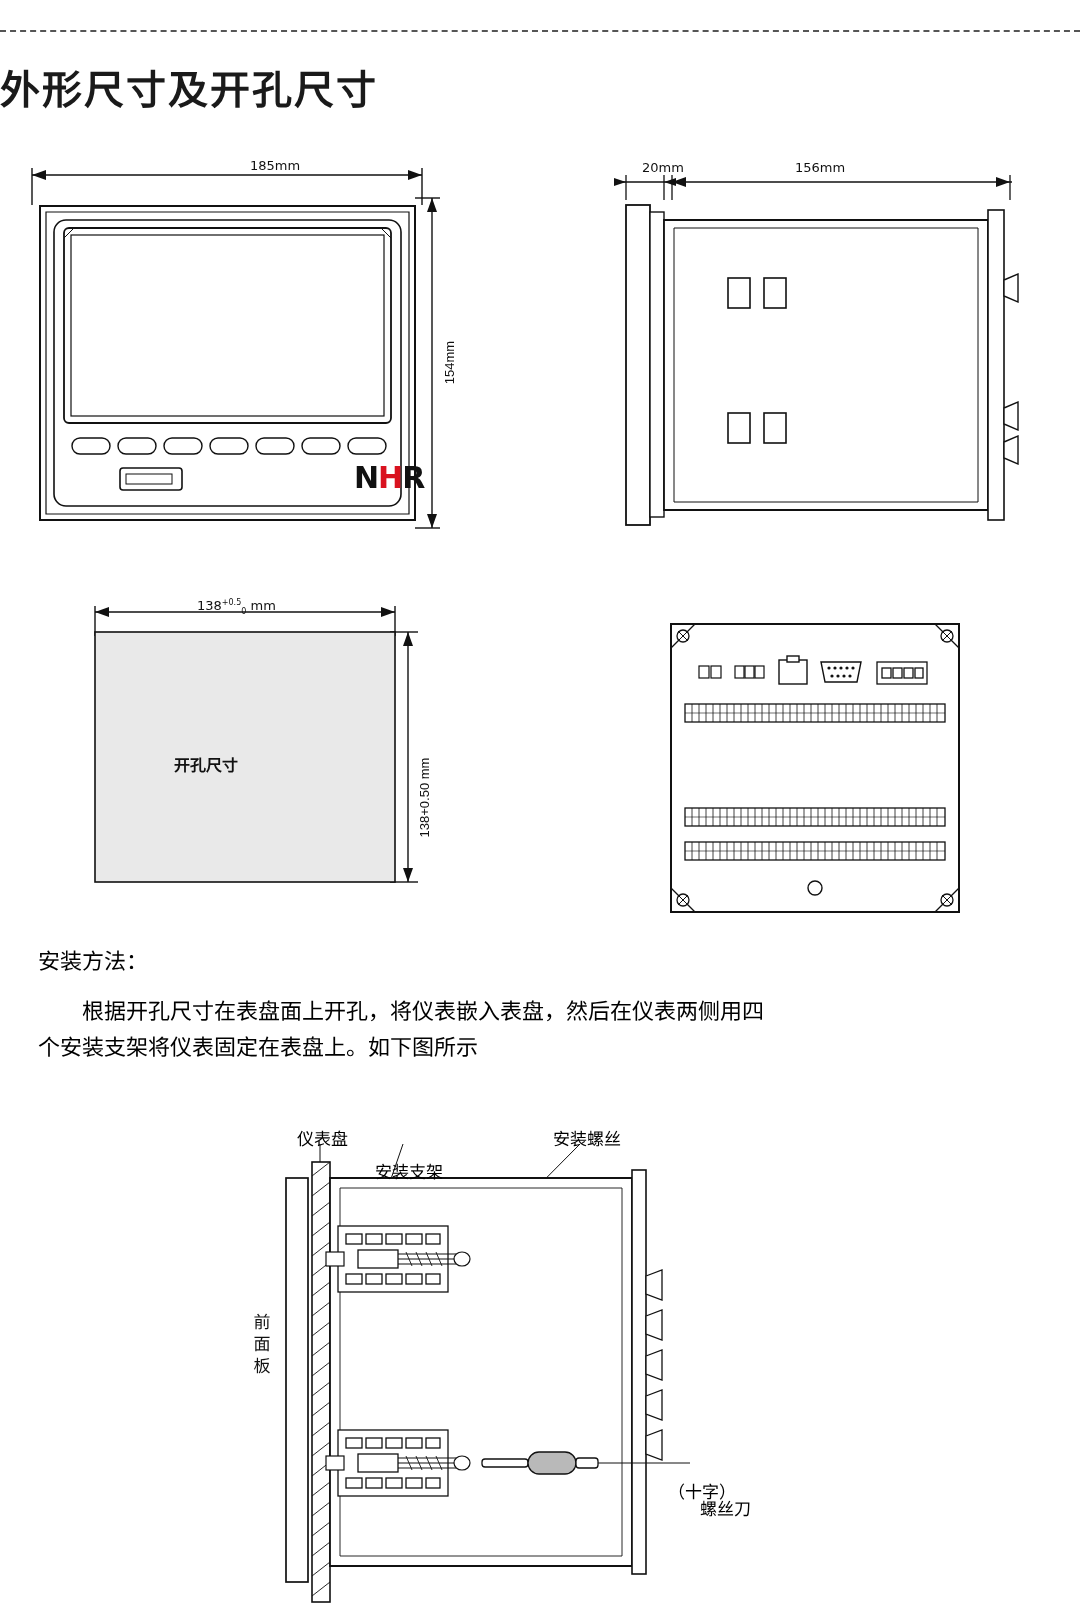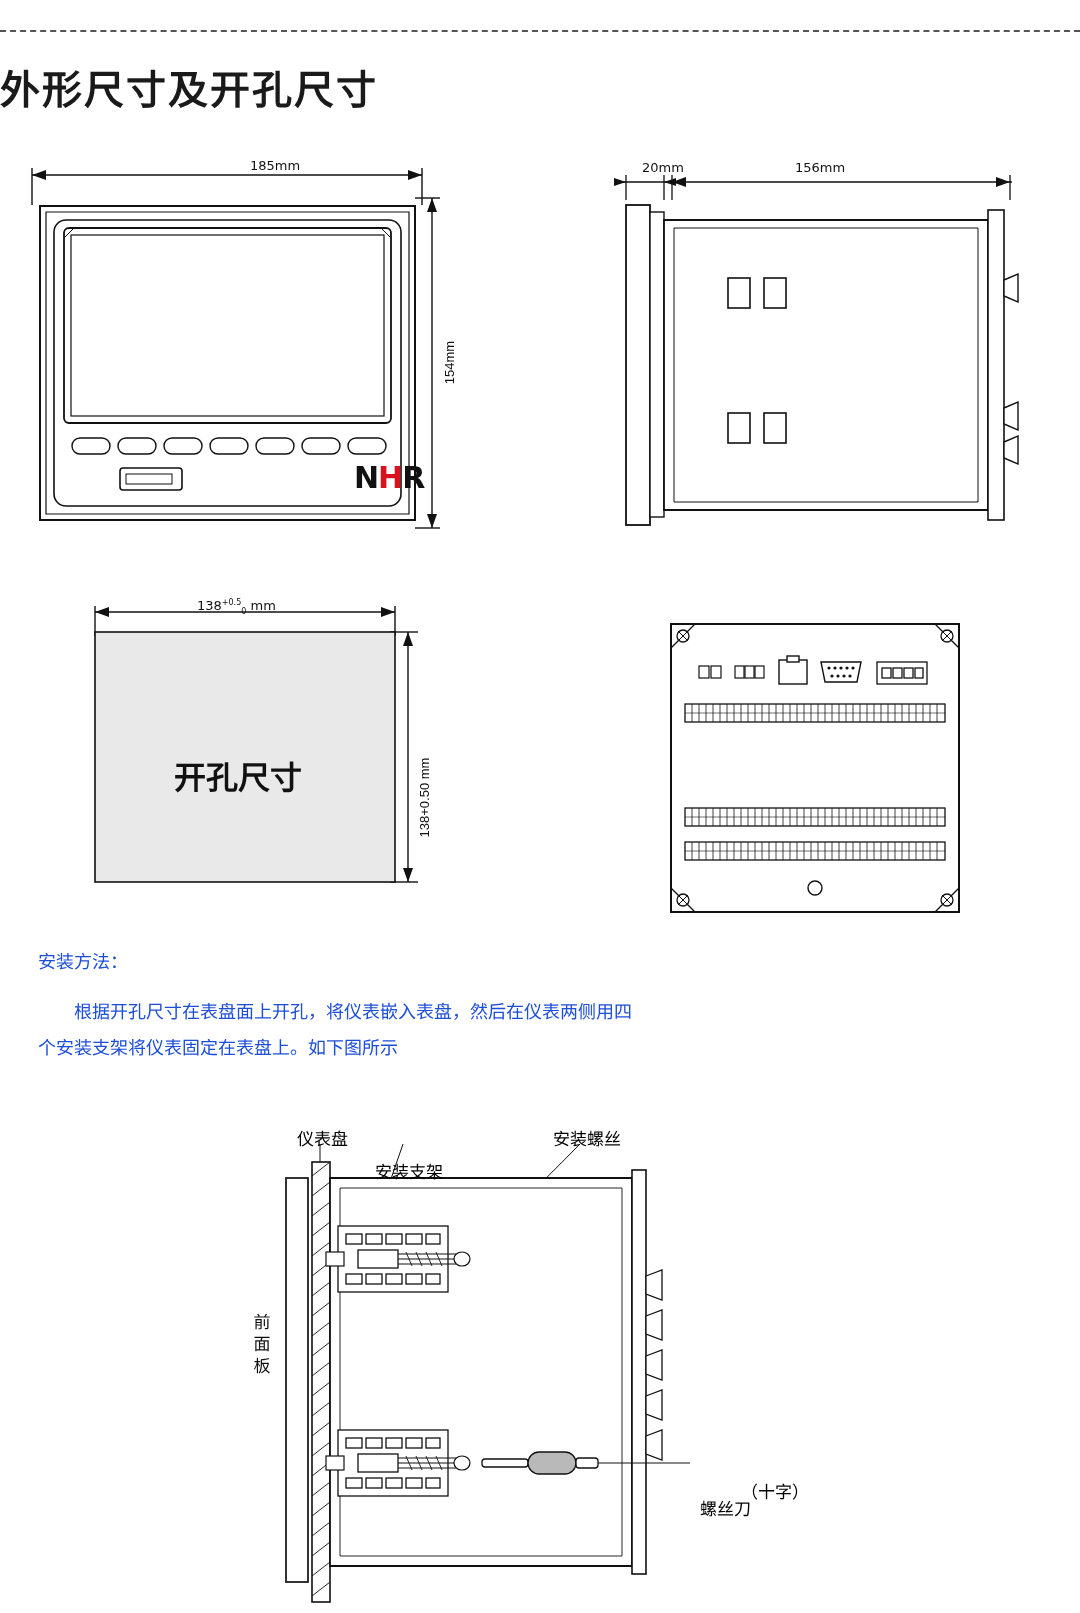--- a/index.html
+++ b/index.html
@@ -23,34 +23,34 @@
     font-family:"DejaVu Sans","Liberation Sans",sans-serif;
   }
   .dim-label .sup{font-size:8px;vertical-align:super;line-height:0;}
   .dim-label .sub{font-size:8px;vertical-align:sub;line-height:0;}
   .vlabel{
     position:absolute;font-size:13px;color:#111;white-space:nowrap;
     transform-origin:center center;
   }
   svg{position:absolute;overflow:visible;}
   .body-text{
-    position:absolute;font-size:18px;line-height:34px;color:#1d4ed8;
+    position:absolute;font-size:22px;line-height:34px;color:#000000;
     font-family:"DejaVu Serif","Liberation Serif",serif;
   }
   .cn-label{
     position:absolute;font-size:17px;color:#000000;white-space:nowrap;
     font-family:"DejaVu Sans","Liberation Sans",sans-serif;
   }
   .cn-label-v{
     position:absolute;font-size:17px;color:#111;width:20px;
     text-align:center;line-height:22px;
     font-family:"DejaVu Sans","Liberation Sans",sans-serif;
   }
   .hole-text{
-    position:absolute;font-size:32px;font-weight:bold;color:#111;
+    position:absolute;font-size:16px;font-weight:bold;color:#111;
     font-family:"DejaVu Serif","Liberation Serif",serif;
   }
   .nhr{
     position:absolute;font-size:30px;font-weight:bold;letter-spacing:-1px;
     font-family:"DejaVu Sans","Liberation Sans",sans-serif;
   }
   .nhr .n{color:#111;}
   .nhr .h{color:#d9121f;}
   .nhr .r{color:#111;}
 </style>
@@ -497,13 +497,13 @@
   <g stroke="#111" stroke-width="1" fill="none">
     <line x1="338" y1="363" x2="430" y2="363"></line>
   </g>
 </svg>
 
 <div class="cn-label" style="left:297px;top:1125px;">仪表盘</div>
 <div class="cn-label" style="left:375px;top:1125px;margin-top:33px;">安装支架</div>
 <div class="cn-label" style="left:553px;top:1125px;">安装螺丝</div>
 <div class="cn-label-v" style="left:252px;top:1290px;margin-top:21px;">前面板</div>
 <div class="cn-label" style="left:700px;top:1452px;margin-top:43px;">螺丝刀</div>
-<div class="cn-label" style="left:741px;top:1478px;">（十字）</div>
+<div class="cn-label" style="left:668px;top:1478px;">（十字）</div>
 
 </body></html>

